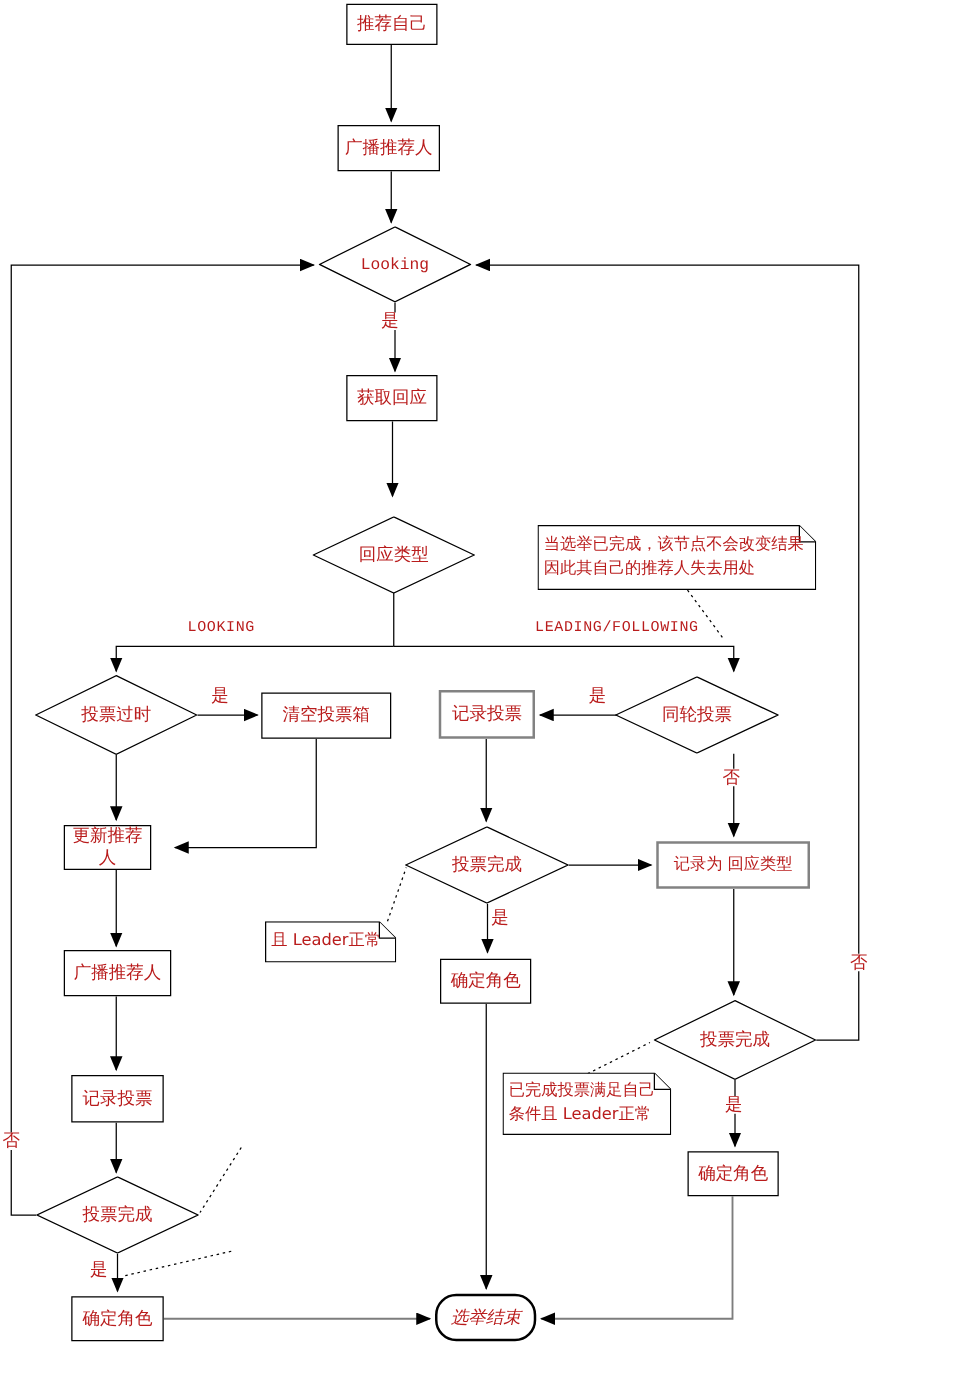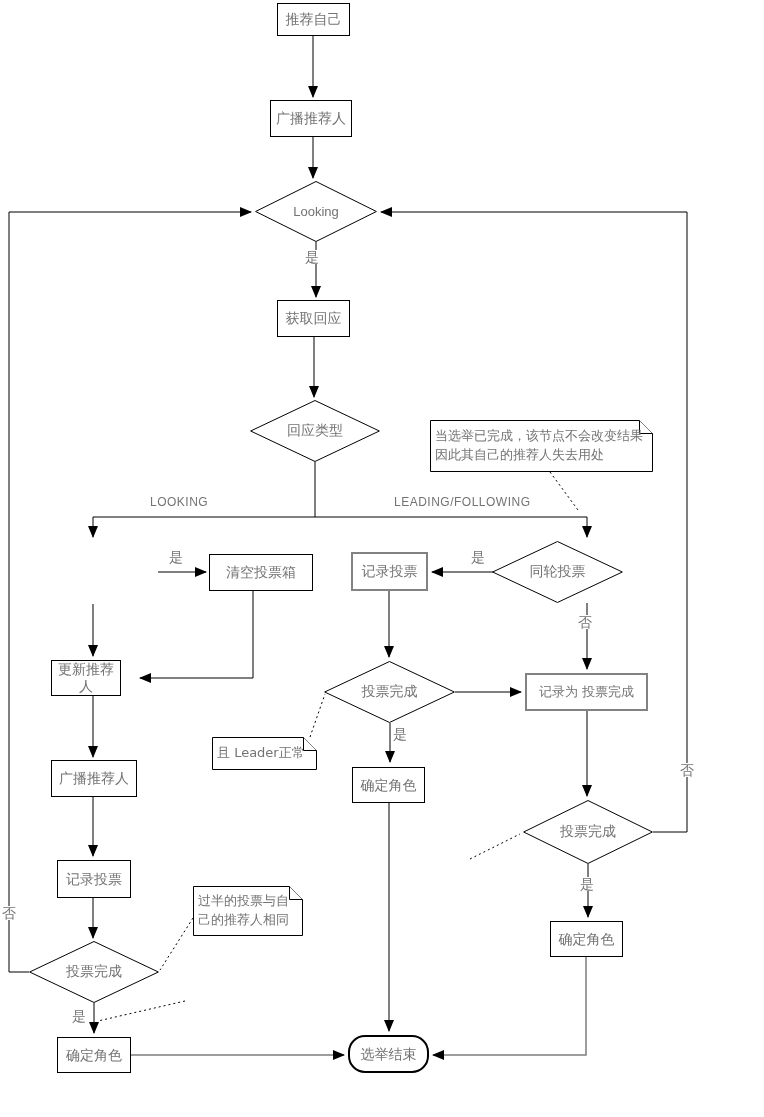--- a/index.html
+++ b/index.html
@@ -1,40 +1,40 @@
 <!DOCTYPE html>
 <html><head>
 <meta charset="utf-8">
 <style>
   html,body{margin:0;padding:0;background:#fff;}
   #canvas{
     position:relative;width:764px;height:1117px;background:#fff;
-    font-family:"DejaVu Sans",sans-serif;color:#737373;overflow:hidden;
+    font-family:"DejaVu Sans",sans-serif;color:#b91c1c;overflow:hidden;
   }
   #edge-layer{position:absolute;left:0;top:0;z-index:0;}
   .edge{fill:none;stroke:#000;stroke-width:1;}
   .edge.gray{stroke:#7d7d7d;stroke-width:1.5;}
   .edge.dotted{stroke:#000;stroke-width:1;stroke-dasharray:2 3;}
   .node{
     position:absolute;z-index:2;background:#fff;border:1px solid #000;
     display:flex;align-items:center;justify-content:center;
     font-size:14px;line-height:1.2;text-align:center;box-sizing:border-box;
   }
   .node.gray-border{border:2px solid #828282;}
-  .node.terminal{border:2px solid #000;border-radius:17px;}
+  .node.terminal{border:2px solid #000;border-radius:17px;font-style:italic;}
   .node.small-font{font-size:13px;}
   .diamond{
     position:absolute;z-index:2;
     display:flex;align-items:center;justify-content:center;
     font-size:14px;text-align:center;
   }
   .diamond svg.dbg{position:absolute;left:0;top:0;width:100%;height:100%;}
   .diamond svg.dbg polygon{fill:#fff;stroke:#000;stroke-width:1;vector-effect:non-scaling-stroke;}
   .diamond .dlabel{position:relative;z-index:1;}
-  .latin{font-family:Liberation Sans, sans-serif;font-size:13px;}
+  .latin{font-family:Liberation Mono, monospace;font-size:13px;}
   .note{position:absolute;z-index:2;}
   .note svg{position:absolute;left:0;top:0;}
   .note svg path{fill:#fff;stroke:#000;stroke-width:1;}
   .note svg path.fold{fill:#fff;}
   .note .note-text{
     position:absolute;left:0;top:0;right:0;bottom:0;z-index:1;
     display:flex;align-items:center;
     padding:2px 5px;font-size:13px;line-height:1.45;
     white-space:pre-line;text-align:left;
   }
@@ -112,40 +112,46 @@
   <div class="node" style="left:57px;top:1037px;width:74px;height:36px">
     <span>确定角色</span>
   </div>
   <div class="node gray-border" style="left:351px;top:552px;width:77px;height:39px">
     <span>记录投票</span>
   </div>
   <div class="node" style="left:352px;top:767px;width:73px;height:36px">
     <span>确定角色</span>
   </div>
   <div class="node gray-border small-font" style="left:525px;top:673px;width:123px;height:38px">
-    <span>记录为 投票完成</span>
+    <span>记录为 回应类型</span>
   </div>
   <div class="node" style="left:550px;top:921px;width:73px;height:36px">
     <span>确定角色</span>
   </div>
   <div class="node terminal" style="left:348px;top:1035px;width:81px;height:38px">
     <span>选举结束</span>
   </div>
 
   <div class="diamond" style="left:255px;top:181px;width:122px;height:61px">
     <svg class="dbg" viewBox="0 0 100 60" preserveAspectRatio="none">
         <polygon points="50,0.5 99.5,30 50,59.5 0.5,30"></polygon>
       </svg>
     <span class="dlabel latin">Looking</span>
   </div>
-  <div class="diamond" style="left:250px;top:400px;width:130px;height:62px">
+  <div class="diamond" style="left:250px;top:413px;width:130px;height:62px">
     <svg class="dbg" viewBox="0 0 100 60" preserveAspectRatio="none">
         <polygon points="50,0.5 99.5,30 50,59.5 0.5,30"></polygon>
       </svg>
     <span class="dlabel">回应类型</span>
+  </div>
+  <div class="diamond" style="left:28px;top:540px;width:130px;height:64px">
+    <svg class="dbg" viewBox="0 0 100 60" preserveAspectRatio="none">
+        <polygon points="50,0.5 99.5,30 50,59.5 0.5,30"></polygon>
+      </svg>
+    <span class="dlabel">投票过时</span>
   </div>
   <div class="diamond" style="left:492px;top:541px;width:131px;height:62px">
     <svg class="dbg" viewBox="0 0 100 60" preserveAspectRatio="none">
         <polygon points="50,0.5 99.5,30 50,59.5 0.5,30"></polygon>
       </svg>
     <span class="dlabel">同轮投票</span>
   </div>
   <div class="diamond" style="left:324px;top:661px;width:131px;height:62px">
     <svg class="dbg" viewBox="0 0 100 60" preserveAspectRatio="none">
         <polygon points="50,0.5 99.5,30 50,59.5 0.5,30"></polygon>
@@ -173,32 +179,32 @@
     <span class="note-text">当选举已完成，该节点不会改变结果
 因此其自己的推荐人失去用处</span>
   </div>
   <div class="note" style="left:212px;top:737px;width:105px;height:33px">
     <svg width="105" height="33">
         <path d="M0.5,0.5 H91.5 L104.5,13.5 V32.5 H0.5 Z"></path>
         <path class="fold" d="M91.5,0.5 V13.5 H104.5"></path>
       </svg>
     <span class="note-text">且 Leader正常</span>
   </div>
-  <div class="note" style="left:193px;top:886px;width:110px;height:50px">
-    <svg width="110" height="50">
-        <path d="M0.5,0.5 H96.5 L109.5,13.5 V49.5 H0.5 Z"></path>
-        <path class="fold" d="M96.5,0.5 V13.5 H109.5"></path>
-      </svg>
-    <span class="note-text">过半的投票与自
-己的推荐人相同</span>
+  <div class="note" style="left:402px;top:858px;width:135px;height:50px">
+    <svg width="135" height="50">
+        <path d="M0.5,0.5 H121.5 L134.5,13.5 V49.5 H0.5 Z"></path>
+        <path class="fold" d="M121.5,0.5 V13.5 H134.5"></path>
+      </svg>
+    <span class="note-text">已完成投票满足自己
+条件且 Leader正常</span>
   </div>
 
   <div class="edge-label" style="left:304px;top:250px">是</div>
   <div class="edge-label latin" style="left:149px;top:496px">LOOKING</div>
-  <div class="edge-label latin" style="left:393px;top:496px">LEADING/FOLLOWING</div>
+  <div class="edge-label latin" style="left:427px;top:496px">LEADING/FOLLOWING</div>
   <div class="edge-label" style="left:168px;top:550px">是</div>
   <div class="edge-label" style="left:470px;top:550px">是</div>
   <div class="edge-label" style="left:577px;top:615px">否</div>
   <div class="edge-label" style="left:392px;top:727px">是</div>
   <div class="edge-label" style="left:1px;top:906px">否</div>
   <div class="edge-label" style="left:71px;top:1009px">是</div>
   <div class="edge-label" style="left:679px;top:763px">否</div>
   <div class="edge-label" style="left:579px;top:877px">是</div>
 
 </div>

